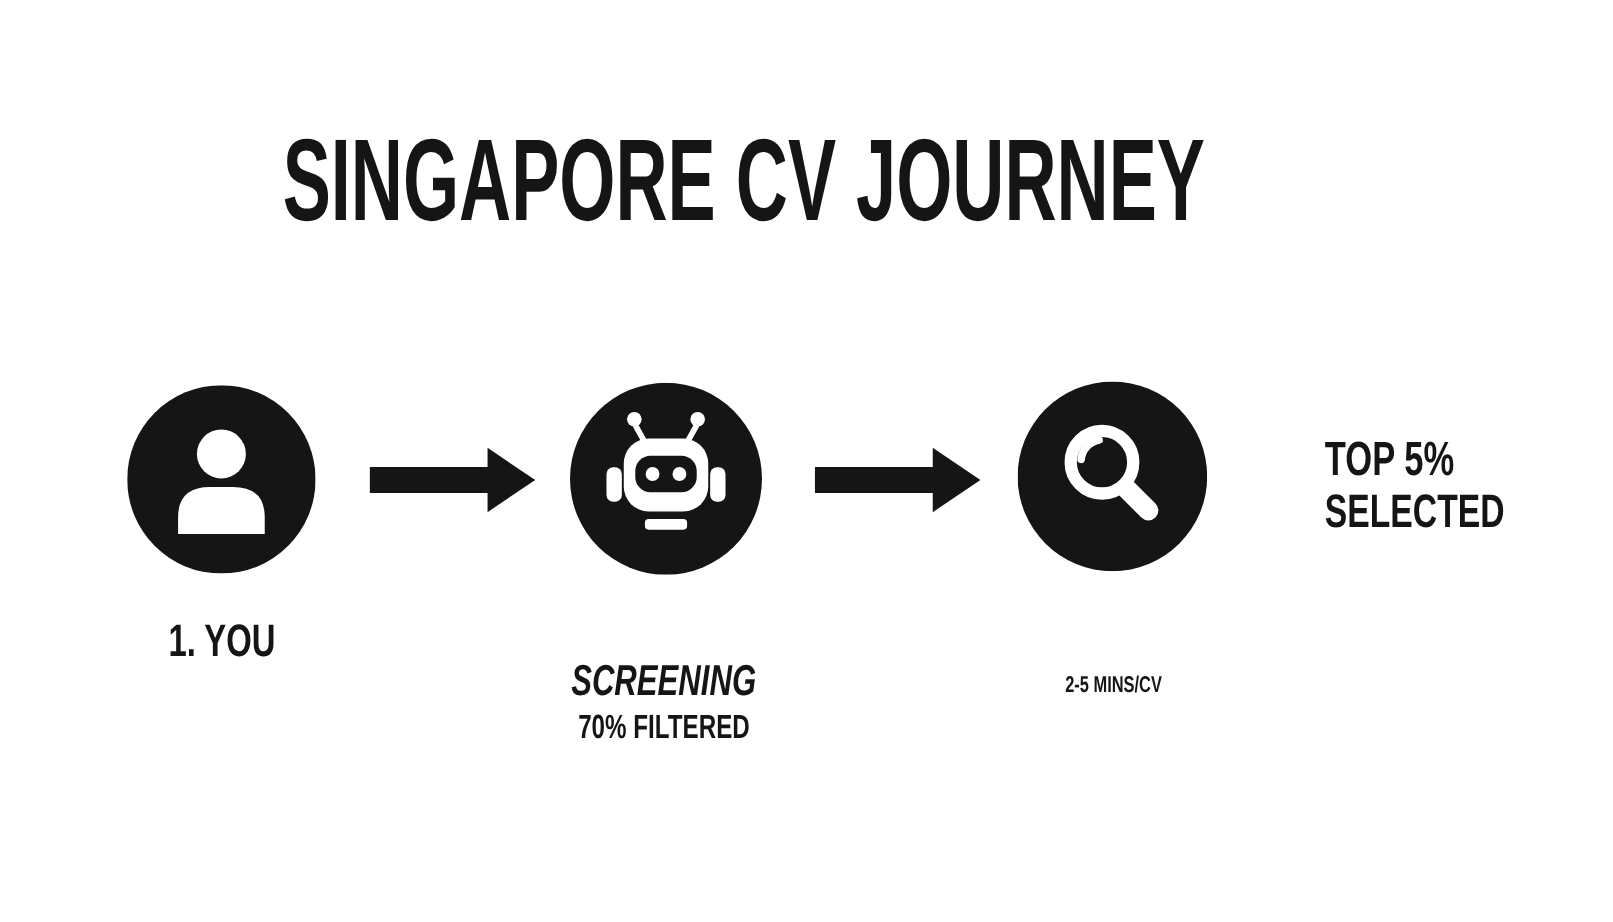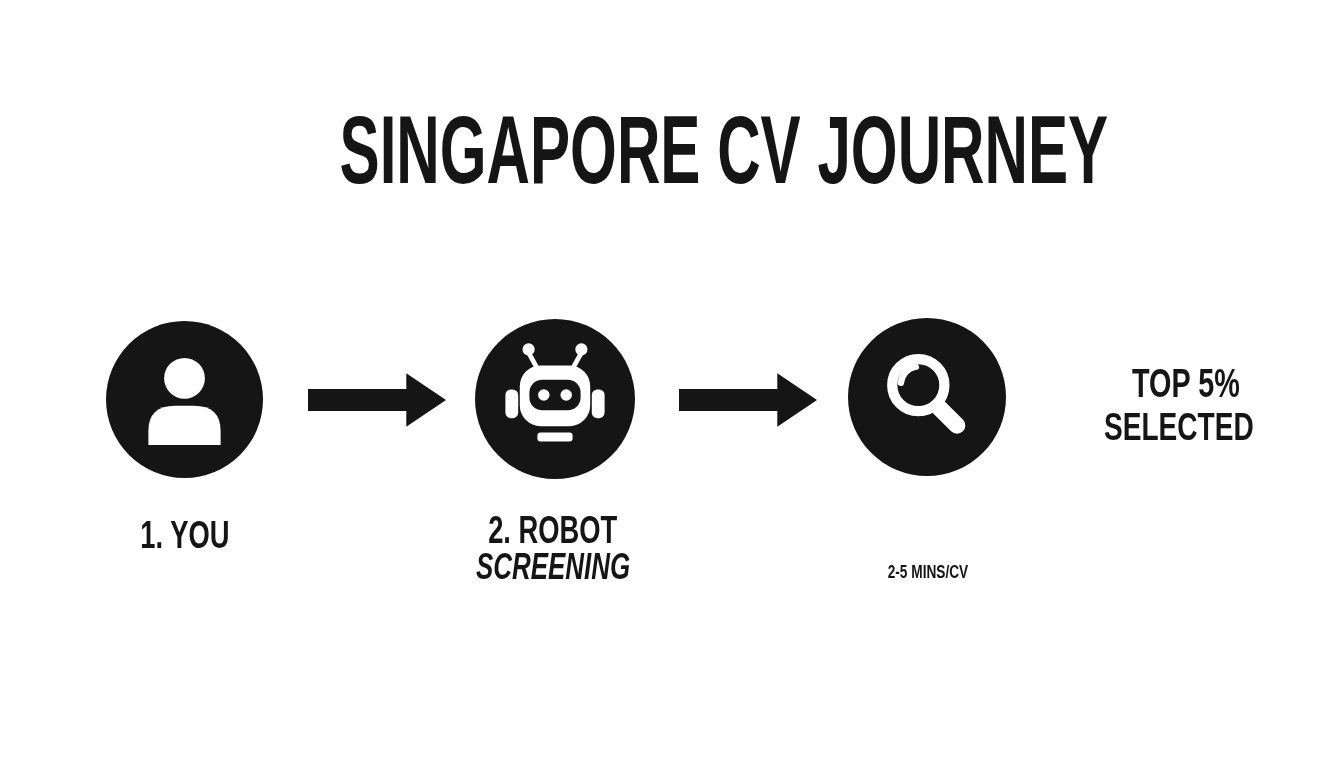--- a/index.html
+++ b/index.html
@@ -7,21 +7,21 @@
   .canvas{
     position:relative;width:1344px;height:768px;overflow:hidden;
     background:var(--bg);color:var(--ink);
     font-family:"Liberation Sans",sans-serif;
   }
   .line{position:absolute;line-height:1;font-weight:bold;white-space:nowrap;}
   .center{width:500px;text-align:center;}
   .cond{display:inline-block;transform:scaleX(0.72);transform-origin:50% 0;white-space:nowrap;}
   .cond-left{display:inline-block;transform:scaleX(0.72);transform-origin:0 0;white-space:nowrap;}
   .cond-title{display:inline-block;transform:scaleX(0.62);transform-origin:50% 0;white-space:nowrap;}
-  .page-title{position:absolute;left:0;top:101px;width:1344px;text-align:right;font-size:97px;font-weight:bold;line-height:1;}
+  .page-title{position:absolute;left:0;top:101px;width:1344px;text-align:left;font-size:97px;font-weight:bold;line-height:1;}
   .badge{position:absolute;}
   .badge svg{display:block;width:100%;height:100%;}
   .arrow{position:absolute;width:139px;height:56px;}
   .arrow svg{display:block;width:100%;height:100%;}
   .ink{fill:var(--ink);}
   .paper{fill:var(--bg);}
   .paper-stroke{stroke:var(--bg);fill:none;}
 </style>
 </head>
 <body>
@@ -71,35 +71,35 @@
 
   <div class="badge" style="left:848px;top:318px;width:158px;height:158px;">
     <svg viewBox="0 0 100 100" aria-hidden="true">
       <circle class="ink" cx="50" cy="50" r="50"></circle>
       <circle class="paper-stroke" cx="44.5" cy="42.5" r="16.5" stroke-width="6.5"></circle>
       <path class="paper-stroke" d="M33.5 41 A 11.5 11.5 0 0 1 43 30.8" stroke-width="4" stroke-linecap="round"></path>
       <path class="paper-stroke" d="M57.5 56.5 L69 68" stroke-width="10.5" stroke-linecap="round"></path>
     </svg>
   </div>
 
-  <div class="line" style="left:1104px;top:363px;font-size:40px;text-align:left;margin-left:28px;">
+  <div class="line" style="left:1104px;top:363px;font-size:40px;text-align:left;">
     <span class="cond-left">TOP 5%</span>
   </div>
   <div class="line" style="left:1104px;top:407px;font-size:39px;text-align:center;">
     <span class="cond-left">SELECTED</span>
   </div>
 
   <div class="line center" style="left:-65px;top:516px;font-size:38px;">
     <span class="cond">1. YOU</span>
   </div>
 
-  <div class="line center" style="left:303px;top:511px;font-size:38px;">
-    <span class="cond">2. ROBOT</span>
-  </div>
   <div class="line center" style="left:303px;top:549px;font-size:36px;font-style:italic;">
     <span class="cond">SCREENING</span>
+  </div>
+  <div class="line center" style="left:303px;top:592px;font-size:28px;">
+    <span class="cond">70% FILTERED</span>
   </div>
 
   <div class="line center" style="left:678px;top:562px;font-size:19px;">
     <span class="cond">2-5 MINS/CV</span>
   </div>
 
 </div>
 
 </body></html>

